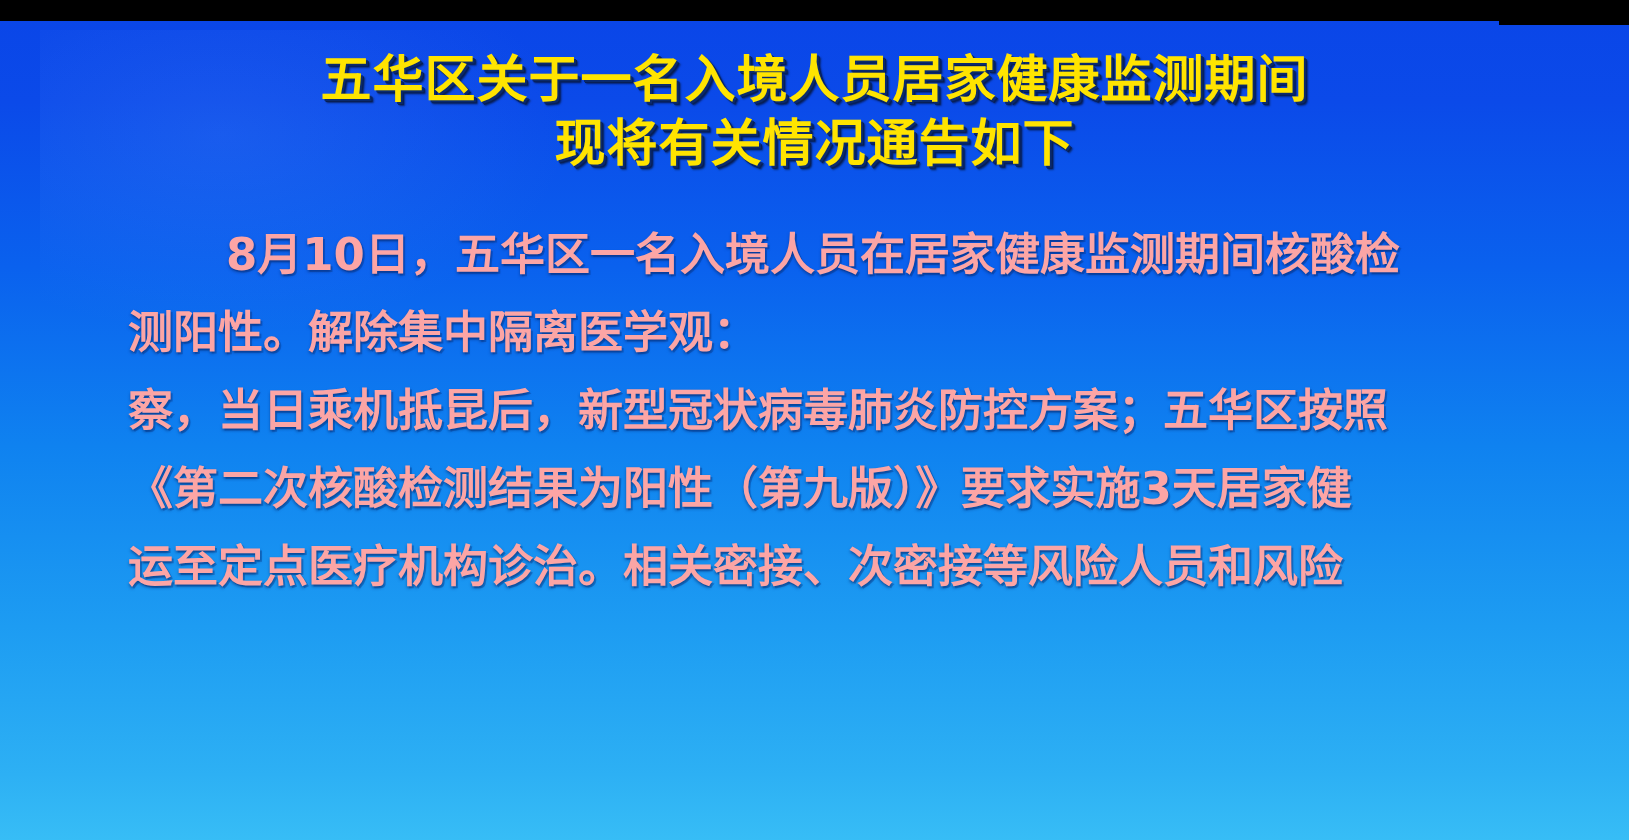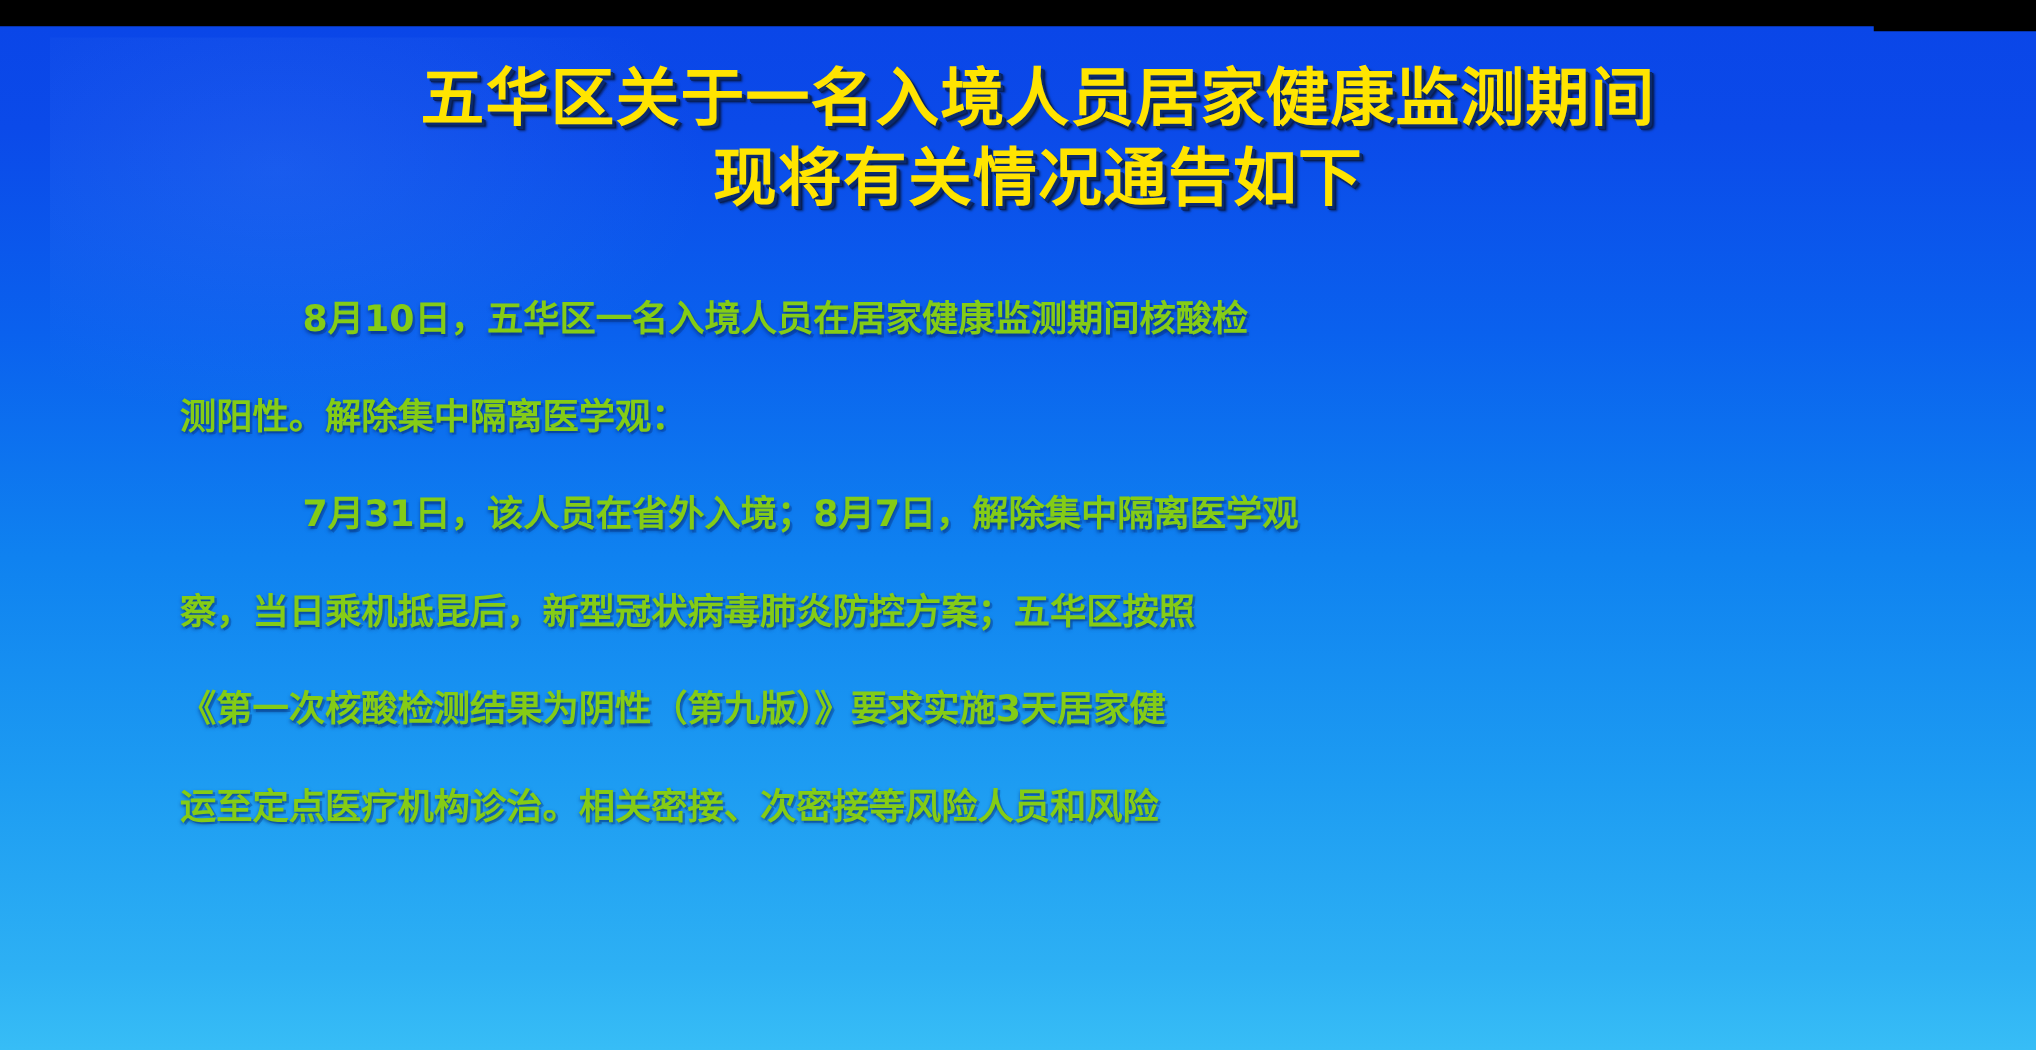--- a/index.html
+++ b/index.html
@@ -56,21 +56,21 @@
     left: 40px; top: 10px;
     width: 520px; height: 300px;
     background: radial-gradient(ellipse at 35% 35%,
         rgba(90,150,255,0.18) 0%,
         rgba(90,150,255,0.07) 45%,
         rgba(90,150,255,0) 72%);
     pointer-events: none;
   }
   #content {
     position: absolute;
-    left: 16px; top: 20px;
+    left: 0; top: 20px;
     width: 1512px;
     height: 820px;
     z-index: 3;
   }
 
   
   .title-block {
     position: absolute;
     left: 0;
     top: 28px;
@@ -93,22 +93,22 @@
 
   
   .body-block {
     position: absolute;
     left: 128px;
     top: 196px;
     width: 1380px;
   }
   .body-line {
     display: block;
-    color: #84cc16;
-    font-size: 29px;
+    color: #fca5a5;
+    font-size: 45px;
     font-weight: 700;
     line-height: 78px;
     letter-spacing: 0px;
     white-space: nowrap;
     text-shadow:
        0 2px 3px rgba(4,40,110,0.55),
        2px 2px 0 rgba(6,48,128,0.35);
   }
   .body-line.indent {
     padding-left: 98px;
@@ -129,21 +129,20 @@
     <div class="title-block">
       <span class="title-line">五华区关于一名入境人员居家健康监测期间</span>
       <span class="title-line">现将有关情况通告如下</span>
     </div>
 
     <div class="body-block">
 
       <span class="body-line indent">8月10日，五华区一名入境人员在居家健康监测期间核酸检</span>
       <span class="body-line">测阳性。解除集中隔离医学观：</span>
 
-      <span class="body-line indent">7月31日，该人员在省外入境；8月7日，解除集中隔离医学观</span>
       <span class="body-line">察，当日乘机抵昆后，新型冠状病毒肺炎防控方案；五华区按照</span>
-      <span class="body-line">《第一次核酸检测结果为阴性（第九版）》要求实施3天居家健</span>
+      <span class="body-line">《第二次核酸检测结果为阳性（第九版）》要求实施3天居家健</span>
       <span class="body-line">运至定点医疗机构诊治。相关密接、次密接等风险人员和风险</span>
 
     </div>
 
   </div>
 </div>
 
 </body></html>

